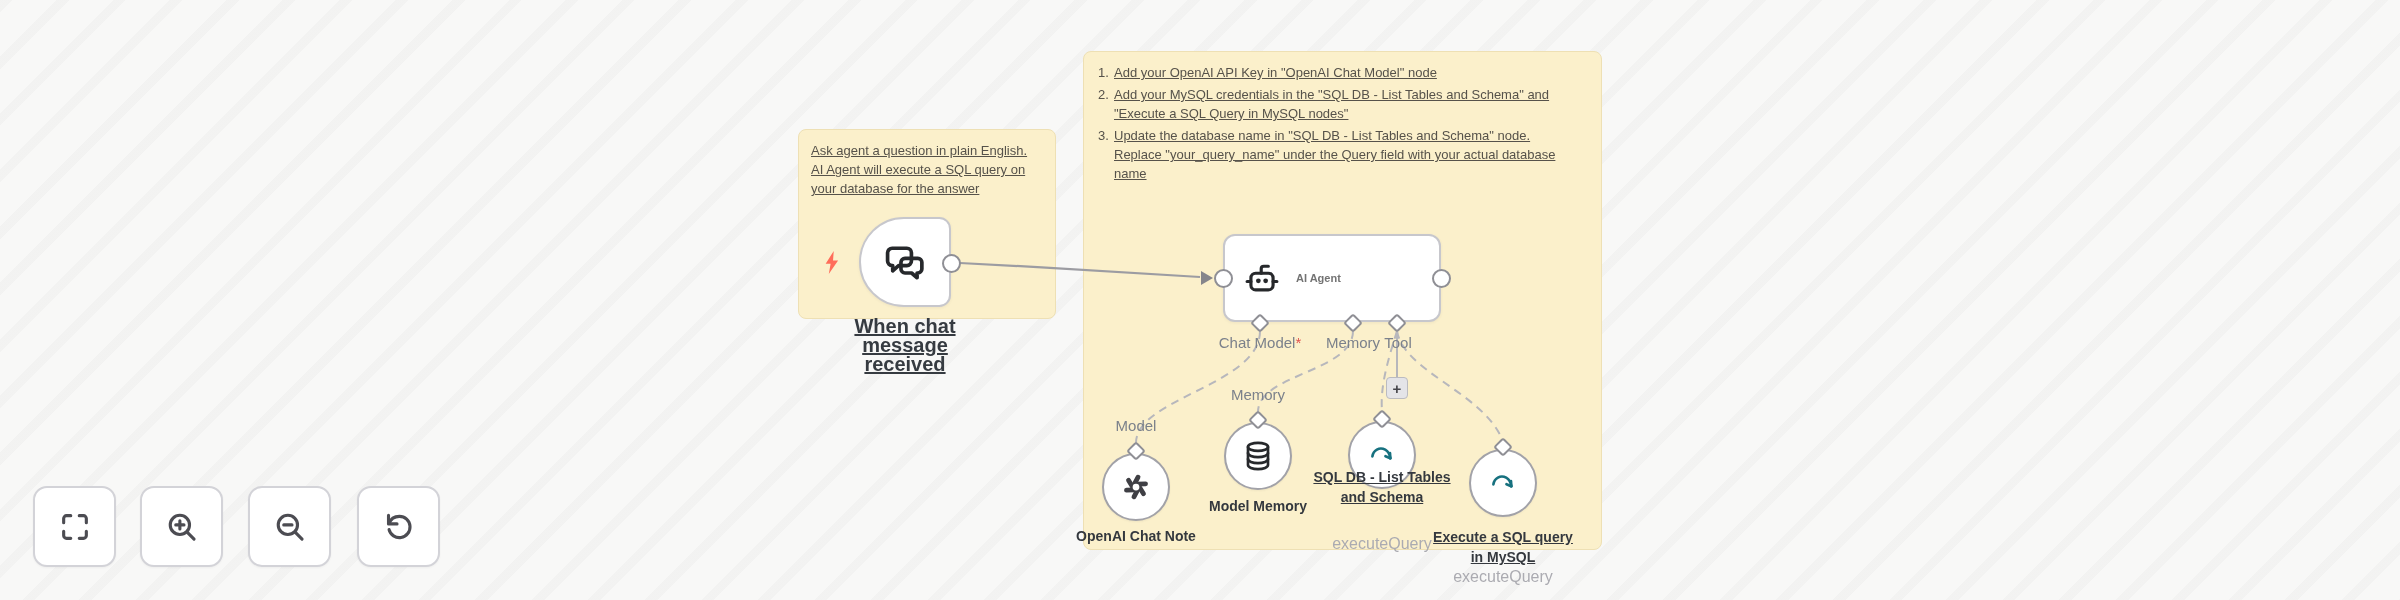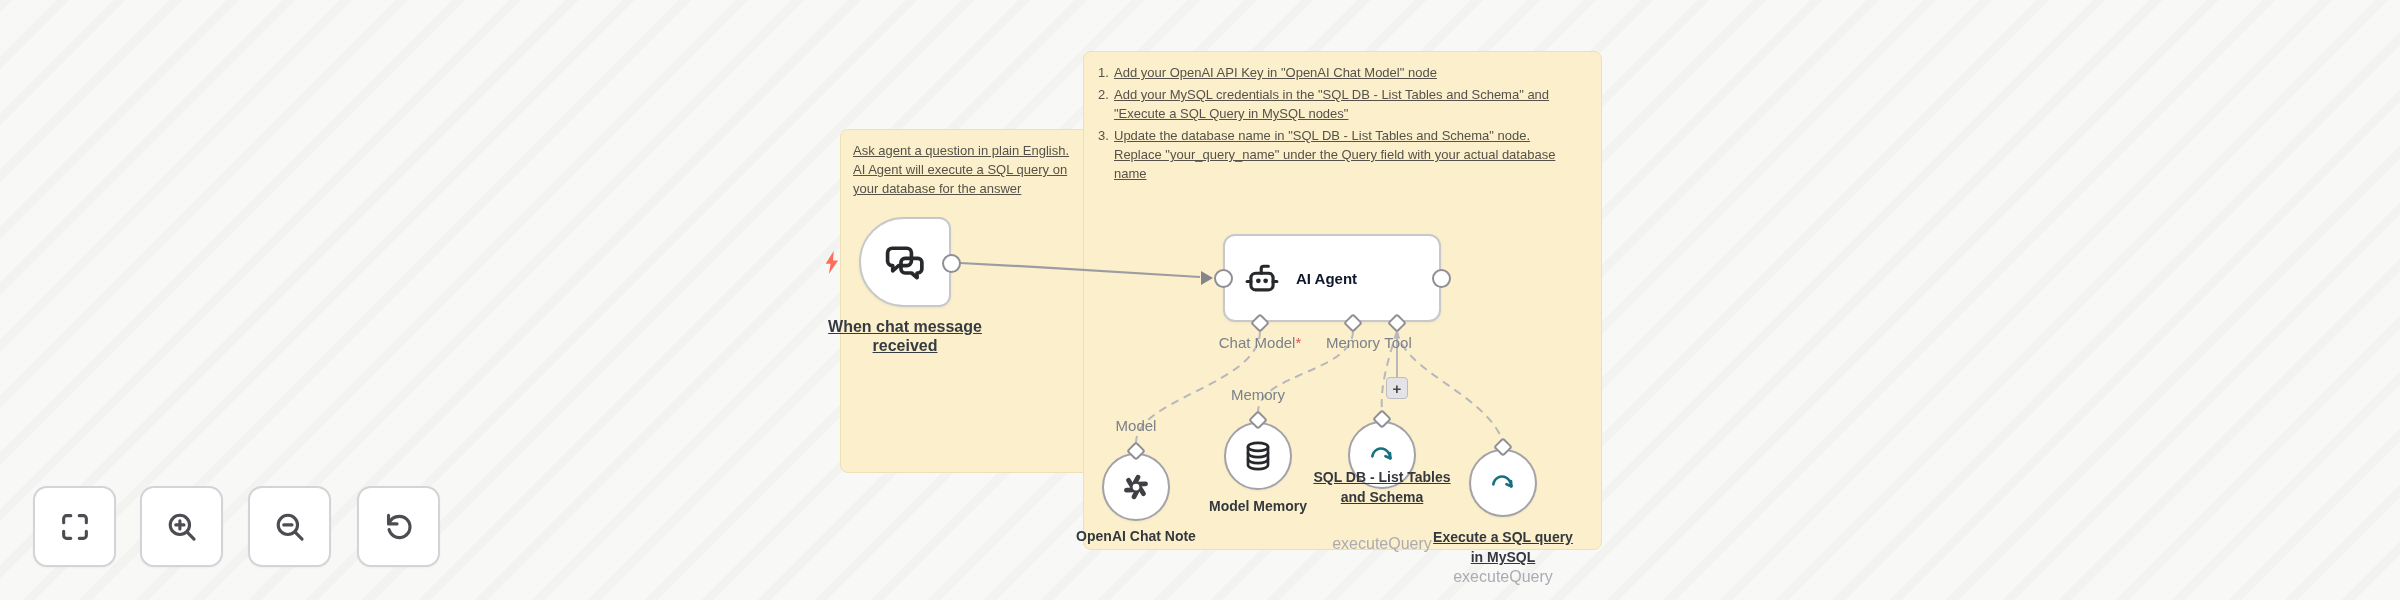--- a/index.html
+++ b/index.html
@@ -18,42 +18,42 @@
   .node-box{position:absolute;background:#fff;border:2px solid #c7c7cc;z-index:3;
     box-shadow:0 1px 3px rgba(68,68,68,0.07);box-sizing:border-box;}
   .node-circle{position:absolute;width:68px;height:68px;border-radius:50%;background:#fff;
     border:2px solid #a2a2a8;z-index:3;display:flex;align-items:center;justify-content:center;
     box-shadow:0 1px 2px rgba(68,68,68,0.06);box-sizing:border-box;}
   .diamond{position:absolute;width:14px;height:14px;background:#fff;border:2px solid #8f8f95;
     border-radius:3px;transform:rotate(45deg);z-index:4;box-sizing:border-box;}
   .port-circle{position:absolute;width:19px;height:19px;border-radius:50%;background:#fff;
     border:2.5px solid #8f8f95;z-index:4;box-sizing:border-box;}
   .node-label{position:absolute;text-align:center;font-weight:bold;color:#363b41;
-    font-size:16px;line-height:19px;z-index:3;}
+    font-size:20px;line-height:19px;z-index:3;}
   .sub-label{position:absolute;text-align:center;font-weight:bold;color:#34383e;
     font-size:14px;line-height:20px;z-index:3;}
   .sub-subtitle{position:absolute;text-align:center;color:#ababb1;font-size:16px;z-index:3;}
   .port-label{position:absolute;text-align:center;color:#7b818b;font-size:15px;z-index:3;}
   .req{color:#e0524d;}
   .add-btn{position:absolute;width:22px;height:22px;background:#e4e4e8;border:1.5px solid #bbbbc0;
     border-radius:4px;z-index:4;display:flex;align-items:center;justify-content:center;
     font-size:15px;font-weight:bold;color:#45454b;line-height:1;box-sizing:border-box;cursor:pointer;}
   .ctrl-btn{position:absolute;width:83px;height:81px;background:#fff;border:2px solid #d3d3d8;
     border-radius:14px;display:flex;align-items:center;justify-content:center;z-index:5;
     box-shadow:0 1px 2px rgba(68,68,68,0.05);box-sizing:border-box;cursor:pointer;}
   .ctrl-btn svg{stroke:#4c4c52;fill:none;stroke-width:2.2;stroke-linecap:round;stroke-linejoin:round;}
   svg.wires{position:absolute;left:0;top:0;z-index:2;pointer-events:none;}
   .icon-dark{stroke:#26282b;fill:none;stroke-width:2;stroke-linecap:round;stroke-linejoin:round;}
 </style>
 </head>
 <body>
 
 <div id="stage">
 
-  <div class="sticky" style="left:798px;top:129px;width:258px;height:344px;padding:11px 12px;margin-left:42px;">
+  <div class="sticky" style="left:798px;top:129px;width:258px;height:190px;padding:11px 12px;">
     <div class="pre">Ask agent a question in plain English.
 AI Agent will execute a SQL query on
 your database for the answer</div>
   </div>
 
   <div class="sticky" style="left:1083px;top:51px;width:519px;height:499px;padding:11px 16px 0 14px;">
     <div class="sticky-list">
       <span class="sticky-num">1.</span>
       <span class="sticky-itemtext pre">Add your OpenAI API Key in "OpenAI Chat Model" node</span>
     </div>
@@ -99,21 +99,21 @@
 received</div>
 
   <div class="node-box" style="left:1223px;top:234px;width:218px;height:88px;border-radius:12px;display:flex;align-items:center;">
     <svg style="margin-left:17px;" width="40" height="38" viewBox="0 0 24 24">
       <path class="icon-dark" d="M11.5 9 V6.2 q0 -1.6 1.6 -1.6 H16"></path>
       <rect class="icon-dark" x="5" y="9" width="14" height="10.5" rx="3"></rect>
       <path class="icon-dark" d="M5 14.2 H2.6 M19 14.2 H21.4"></path>
       <circle cx="9.7" cy="13.8" r="1.5" fill="#26282b" stroke="none"></circle>
       <circle cx="14.3" cy="13.8" r="1.5" fill="#26282b" stroke="none"></circle>
     </svg>
-    <span style="font-weight:bold;font-size:15px;color:#0f172a;margin-left:14px;">AI Agent</span>
+    <span style="font-weight:bold;font-size:11px;color:#737373;margin-left:14px;">AI Agent</span>
   </div>
   <div class="port-circle" style="left:1214px;top:269px;"></div>
   <div class="port-circle" style="left:1432px;top:269px;"></div>
   <div class="diamond" style="left:1253px;top:316px;"></div>
   <div class="diamond" style="left:1346px;top:316px;"></div>
   <div class="diamond" style="left:1390px;top:316px;"></div>
   <div class="port-label" style="left:1200px;top:334px;width:120px;">
     <span>Chat Model</span><span class="req">*</span>
   </div>
   <div class="port-label" style="left:1313px;top:334px;width:80px;">Memory</div>

